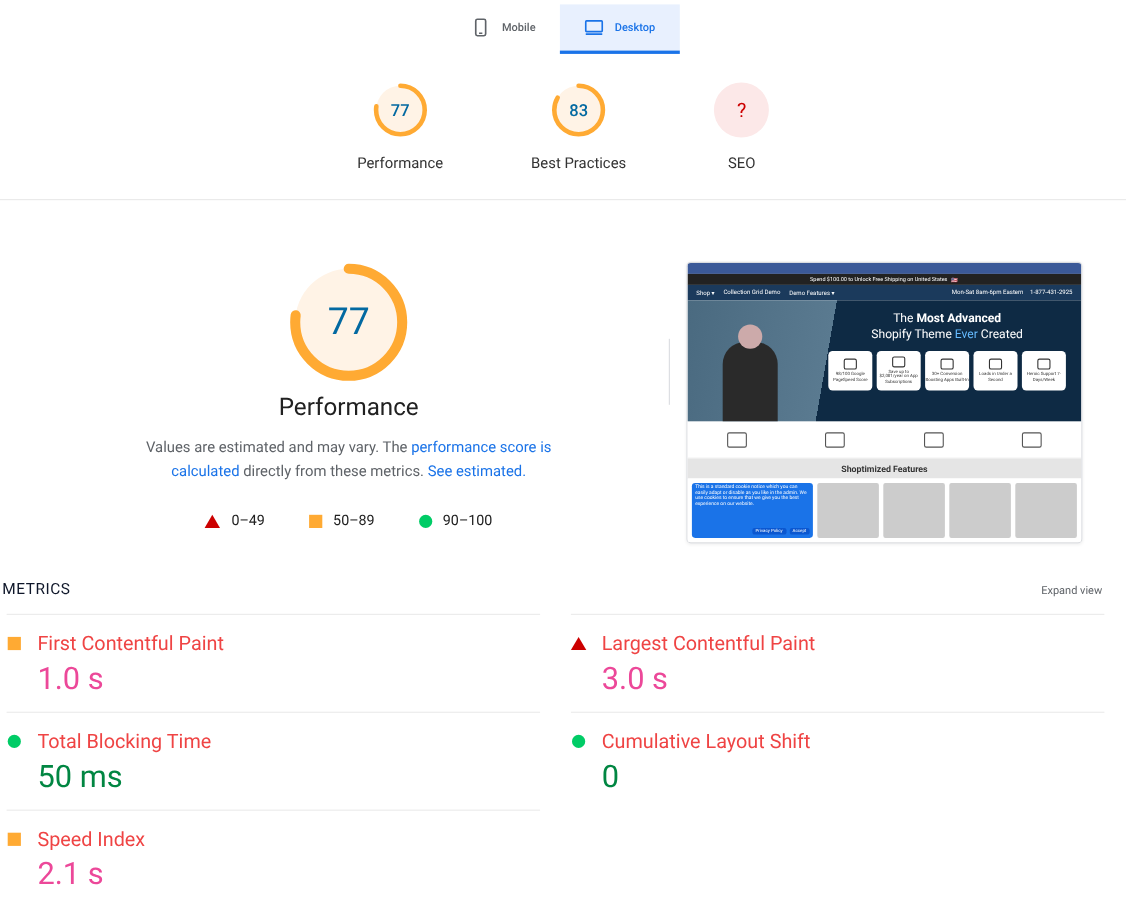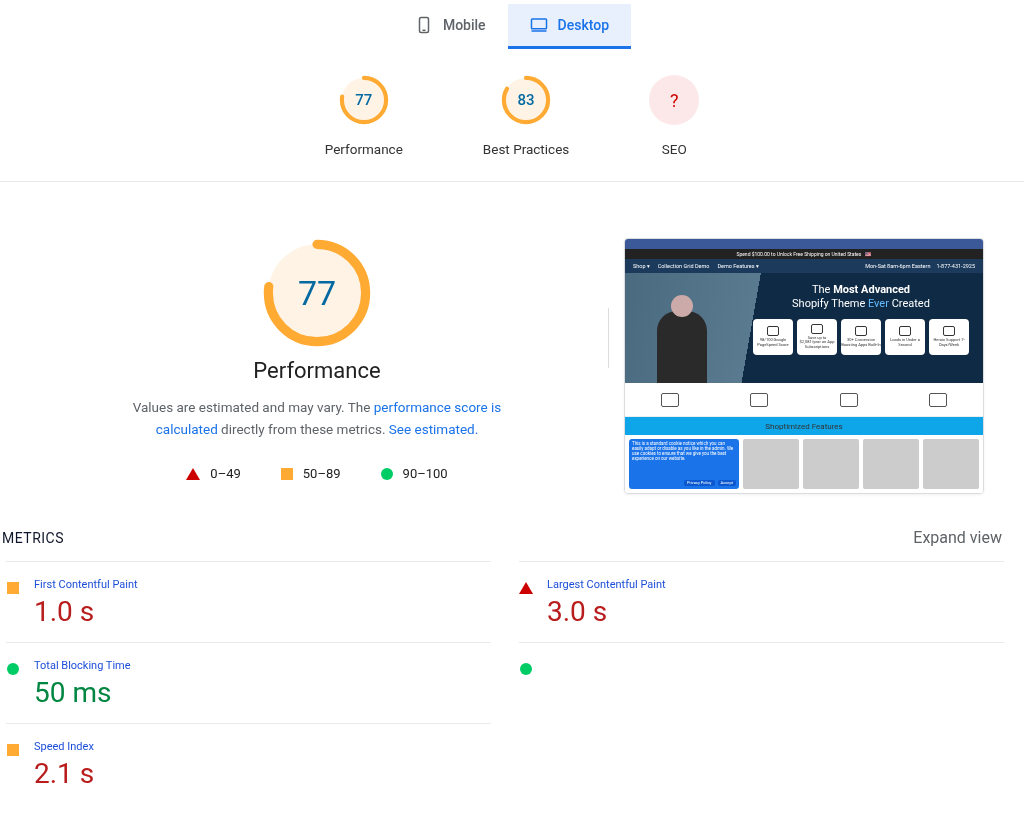--- a/index.html
+++ b/index.html
@@ -16,21 +16,21 @@
     display: flex;
     justify-content: center;
     gap: 0;
     padding-top: 4px;
   }
   .tab {
     display: flex;
     align-items: center;
     gap: 10px;
     padding: 10px 22px;
-    font-size: 14px;
+    font-size: 10px;
     font-weight: 500;
     color: #5f6368;
     cursor: pointer;
     border-bottom: 3px solid transparent;
   }
   .tab.active {
     color: #1a73e8;
     background: #e8f0fe;
     border-bottom: 3px solid #1a73e8;
   }
@@ -137,57 +137,57 @@
   .pv-hero-text { flex:1; color:#fff; padding:10px 14px 0; text-align:center;}
   .pv-hero-title { font-size:11px; font-weight:400; line-height:1.25; margin-bottom:8px;}
   .pv-hero-title b { font-weight:700;}
   .pv-hero-title .ever { color:#6bf;}
   .pv-cards { display:flex; gap:4px; justify-content:center;}
   .pv-card { width:40px; height:36px; background:#fff; border-radius:4px; display:flex; flex-direction:column; align-items:center; justify-content:center; gap:2px;}
   .pv-card-icon { width:12px; height:10px; border:1px solid #333; border-radius:2px;}
   .pv-card-txt { font-size:4px; color:#333; text-align:center; line-height:1.1;}
   .pv-iconrow { height:34px; background:#fff; display:flex; justify-content:space-around; align-items:center; border-bottom:1px solid #eee;}
   .pv-ic { width:18px; height:14px; border:1px solid #555; border-radius:2px;}
-  .pv-features { height:18px; background:#0ea5e9; display:flex; align-items:center; justify-content:center; font-size:8px; font-weight:400; color:#333;}
+  .pv-features { height:18px; background:#e5e5e5; display:flex; align-items:center; justify-content:center; font-size:8px; font-weight:700; color:#333;}
   .pv-footer { flex:1; display:flex; gap:4px; padding:4px; background:#fff;}
   .pv-notice { width:110px; background:#1a73e8; border-radius:3px; padding:3px; color:#fff; font-size:4.5px; line-height:1.1; display:flex; flex-direction:column; justify-content:space-between;}
   .pv-notice-btns { display:flex; gap:3px; align-self:flex-end;}
   .pv-notice-btns span { padding:1px 3px; border-radius:2px; font-size:4px;}
   .pv-notice-btns .b1 { background:#0b57d0;}
   .pv-notice-btns .b2 { background:#0b57d0;}
   .pv-thumb { flex:1; background:#ccc; border-radius:2px;}
   
   .metrics-header {
     display: flex;
     justify-content: space-between;
     align-items: baseline;
     padding: 0 22px 0 2px;
     margin-top: -6px;
   }
   .metrics-label { font-size: 14px; color: #0f172a; letter-spacing: .5px; }
-  .expand-link { font-size: 16px; color: #5f6368; cursor: pointer; margin-left: 28px; }
+  .expand-link { font-size: 10px; color: #5f6368; cursor: pointer; margin-left: 28px; }
   .metrics-grid {
     display: grid;
     grid-template-columns: 1fr 1fr;
     column-gap: 28px;
     padding: 0 20px 0 6px;
     margin-top: 14px;
   }
   .metric {
     display: flex;
     align-items: flex-start;
     gap: 14px;
     padding: 16px 0 14px;
     border-top: 1px solid #eaeaea;
   }
   .metric-shape { width: 14px; display:flex; justify-content:center; margin-top: 4px;}
   .metric-body { display:flex; flex-direction:column; gap: 4px;}
-  .metric-name { font-size: 11px; color: #1d4ed8; }
+  .metric-name { font-size: 18px; color: #ef4444; }
   .metric-value { font-size: 28px; font-weight: 400; }
-  .v-orange { color: #b91c1c; }
+  .v-orange { color: #ec4899; }
   .v-green  { color: #018642; }
 </style>
 </head>
 <body>
 
 <div class="tabs">
   <div class="tab">
     <span class="icon-mobile">
       <svg viewBox="0 0 24 24" fill="none" stroke="#5f6368" stroke-width="2">
           <rect x="6" y="2" width="12" height="20" rx="2"></rect>
@@ -368,20 +368,24 @@
       </div>
     <div class="metric-body">
       <div class="metric-name">Total Blocking Time</div>
       <div class="metric-value v-green">50 ms</div>
     </div>
   </div>
   <div class="metric">
     <div class="metric-shape">
         <span class="circ-green"></span>
       </div>
+    <div class="metric-body">
+      <div class="metric-name">Cumulative Layout Shift</div>
+      <div class="metric-value v-green">0</div>
+    </div>
   </div>
   <div class="metric">
     <div class="metric-shape">
         <span class="sq-orange"></span>
       </div>
     <div class="metric-body">
       <div class="metric-name">Speed Index</div>
       <div class="metric-value v-orange">2.1 s</div>
     </div>
   </div>

